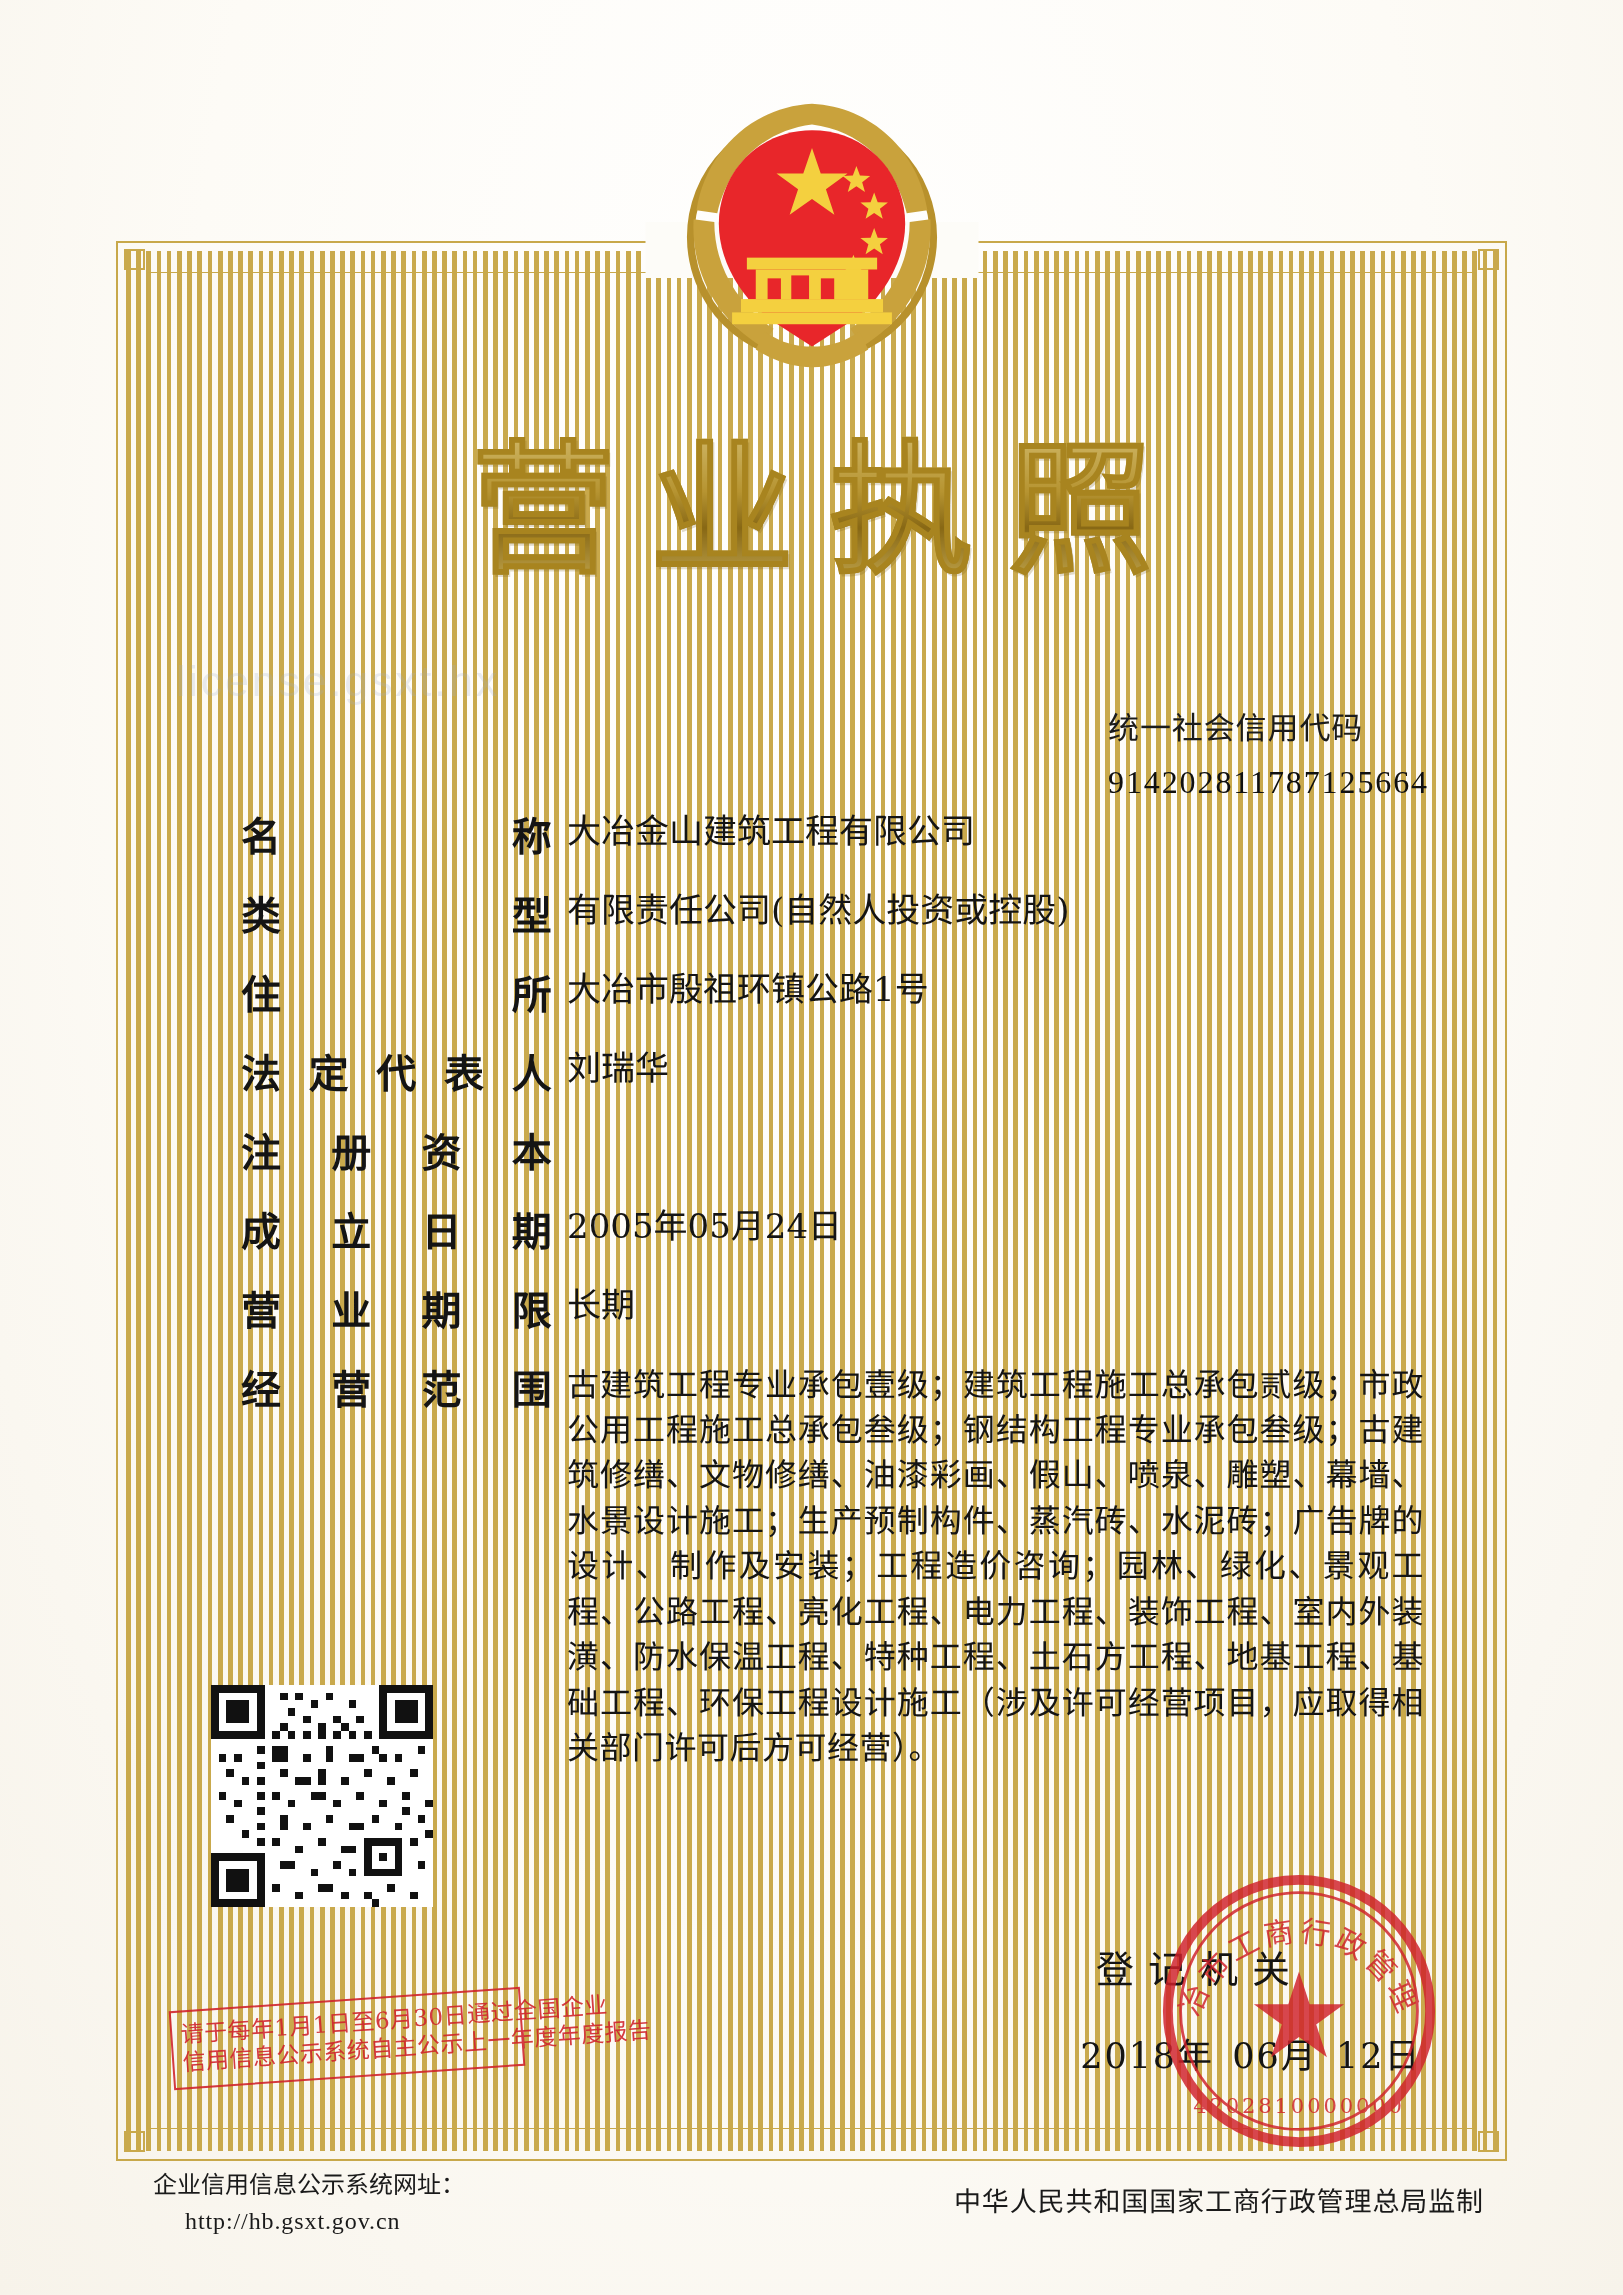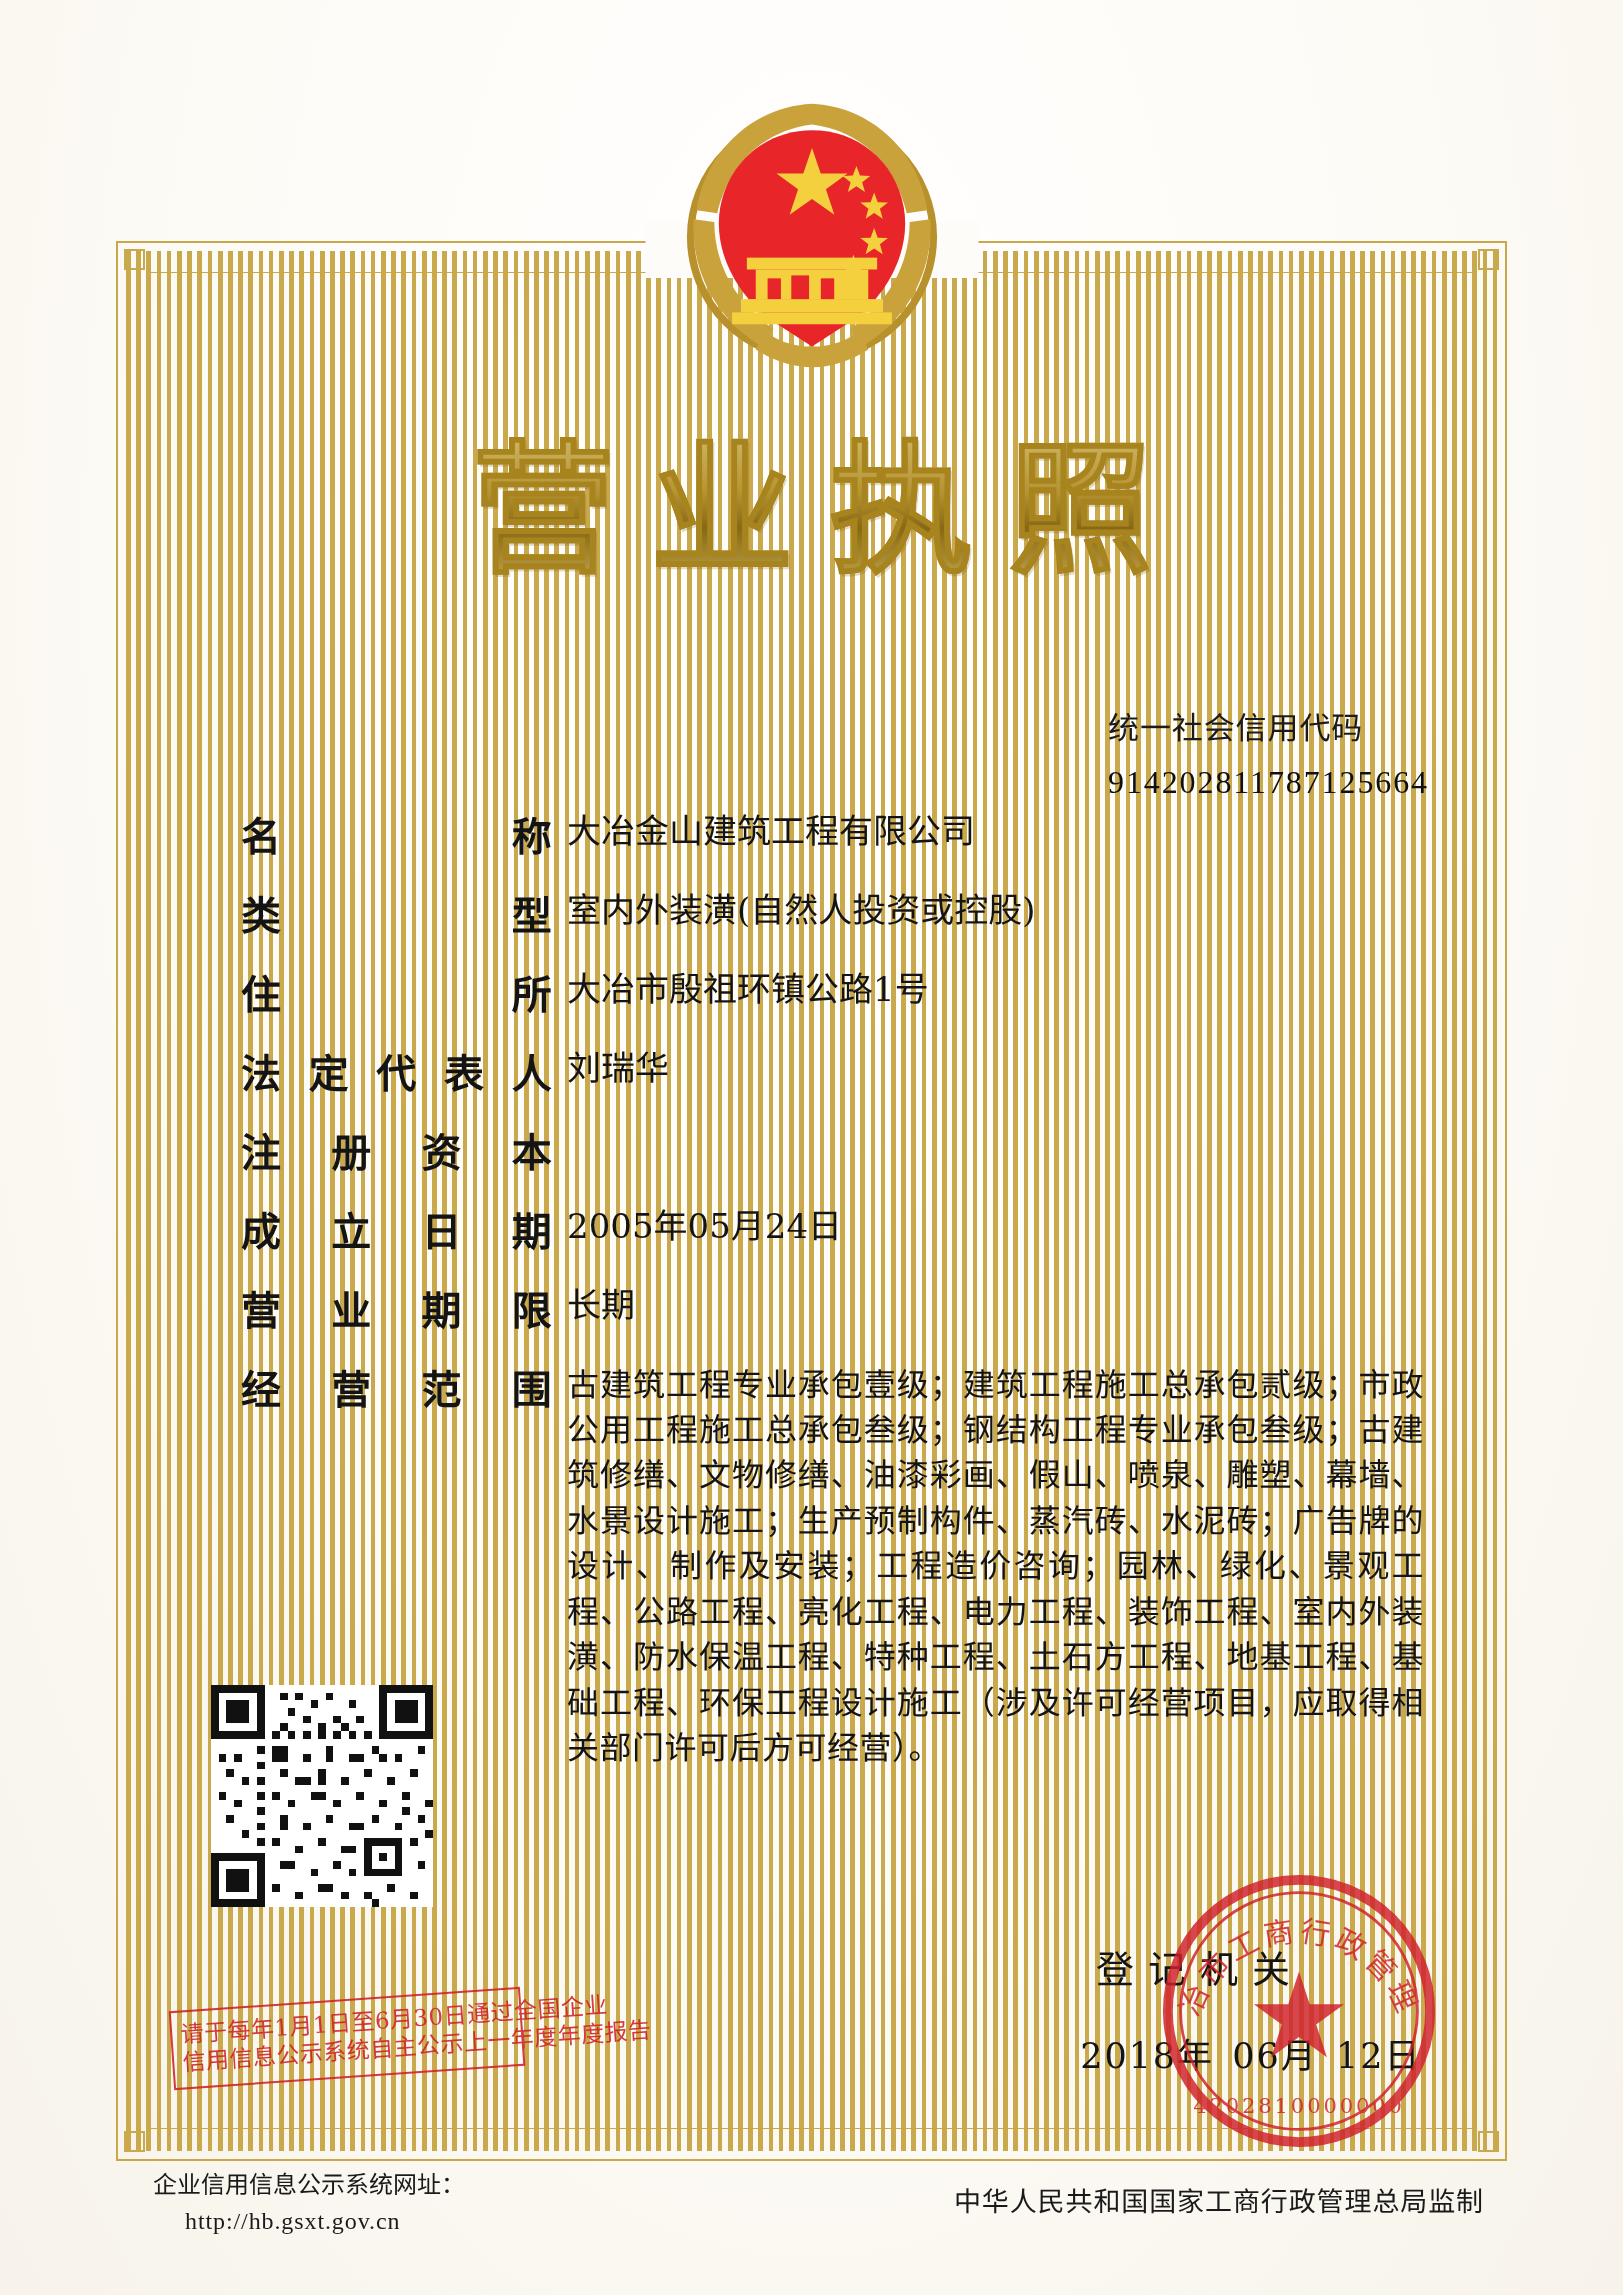--- a/index.html
+++ b/index.html
@@ -332,20 +332,21 @@
       </g>
       <g fill="#e8262a">
         <rect x="86" y="130" width="12" height="16"></rect>
         <rect x="70" y="132" width="9" height="14"></rect>
         <rect x="106" y="132" width="9" height="14"></rect>
       </g>
     </svg>
   </div>
 
   <div class="title">营业执照</div>
+  <div class="watermark">license.gsxt.hx</div>
 
   <div class="code-row">
     <div class="code-label">统一社会信用代码</div>
     <div class="code-value">914202811787125664</div>
   </div>
 
   <div class="fields">
 
     <div class="field">
       <div class="field-label">
@@ -353,21 +354,21 @@
           <span>称</span>
         </div>
       <div class="field-value">大冶金山建筑工程有限公司</div>
     </div>
 
     <div class="field">
       <div class="field-label">
           <span>类</span>
           <span>型</span>
         </div>
-      <div class="field-value">室内外装潢(自然人投资或控股)</div>
+      <div class="field-value">有限责任公司(自然人投资或控股)</div>
     </div>
 
     <div class="field">
       <div class="field-label">
           <span>住</span>
           <span>所</span>
         </div>
       <div class="field-value">大冶市殷祖环镇公路1号</div>
     </div>
 

